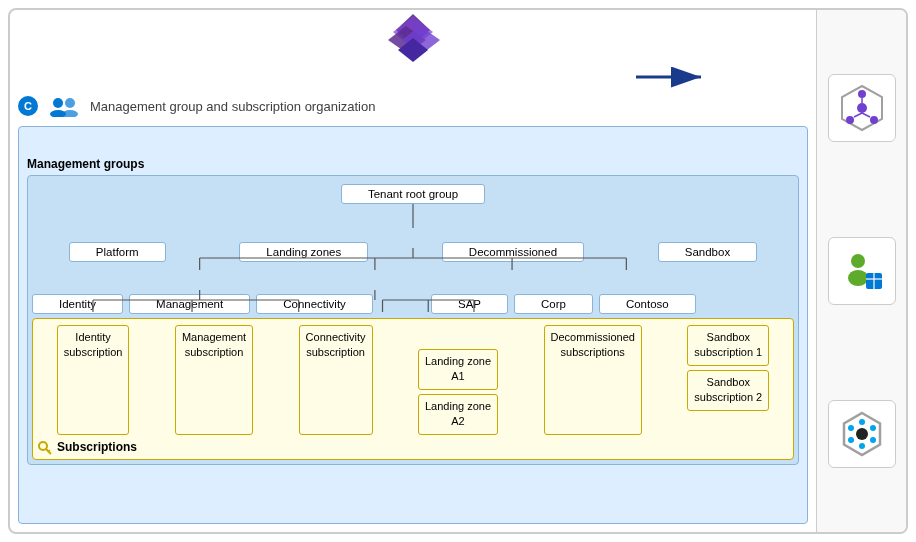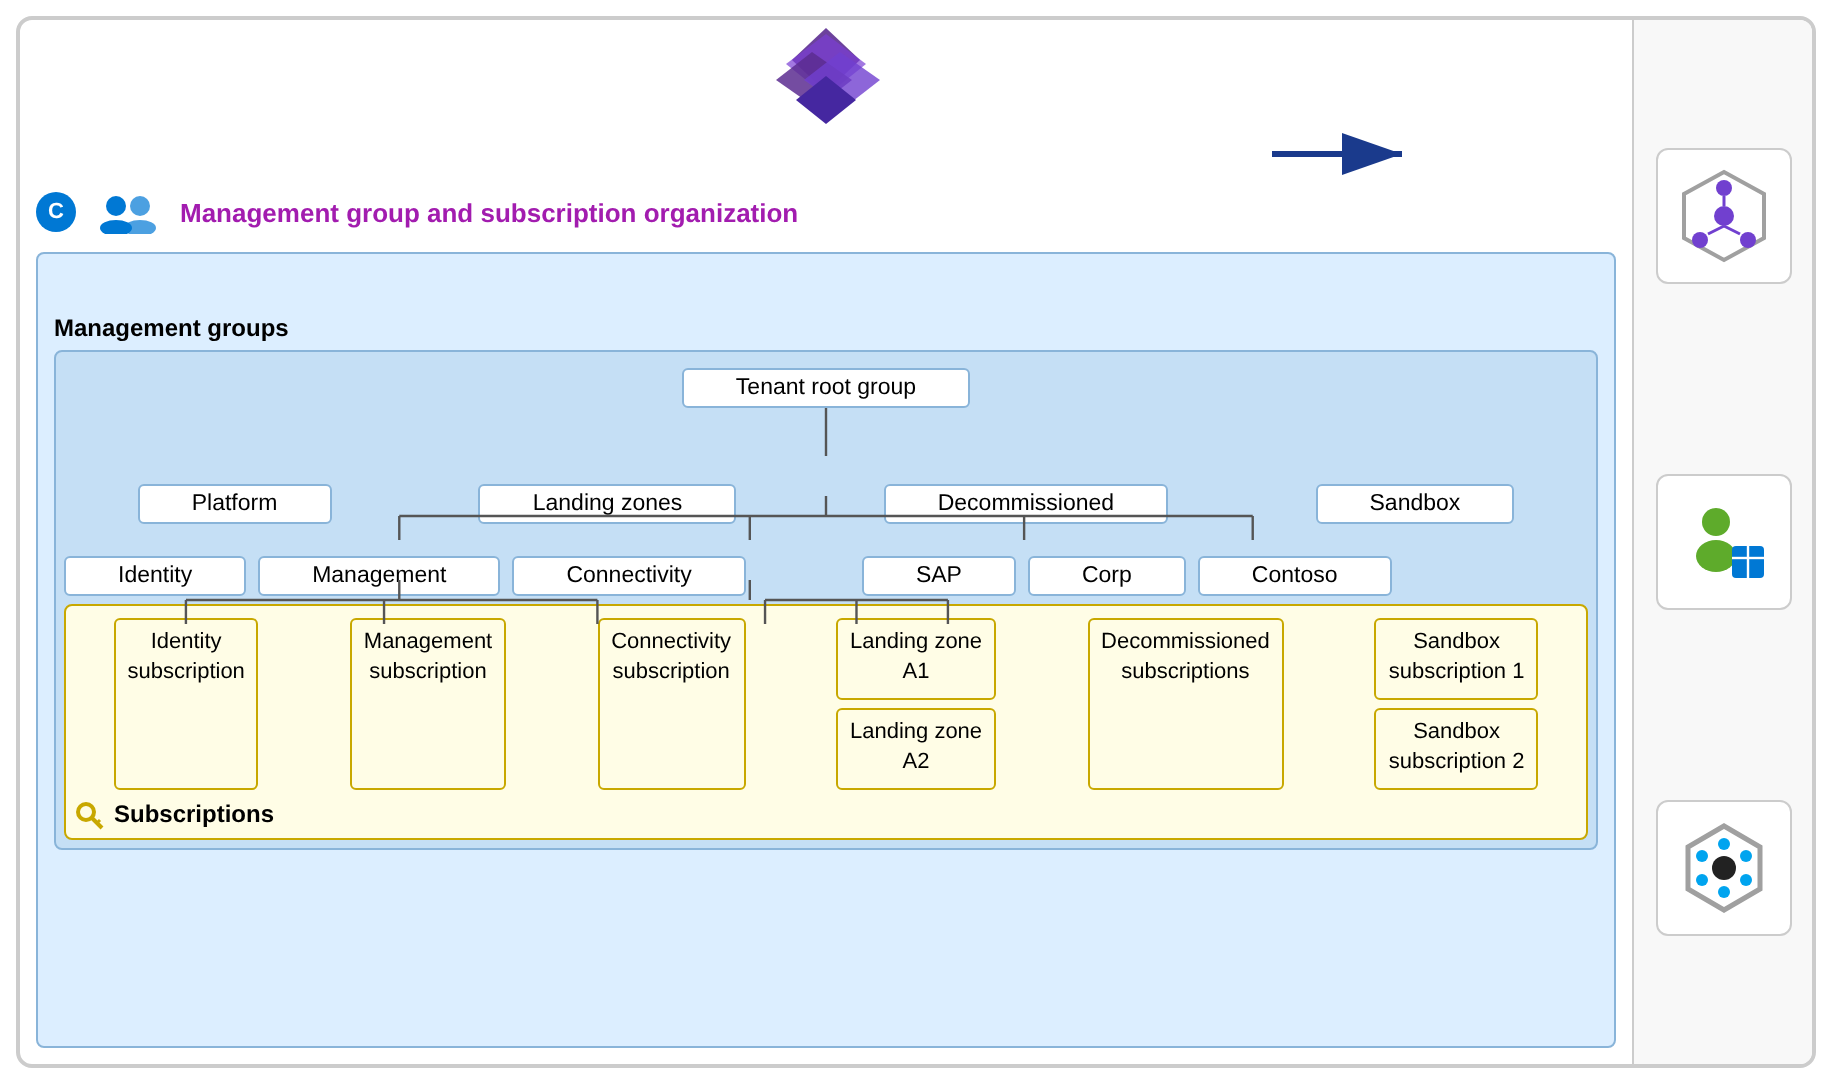--- a/index.html
+++ b/index.html
@@ -38,23 +38,23 @@
       gap: 8px;
     }
     .header-icon {
       width: 36px;
       height: 28px;
       display: flex;
       align-items: center;
       justify-content: center;
     }
     .header-title {
-      font-weight: 700;
+      font-weight: 400;
       font-size: 13px;
-      color: #a21caf;
+      color: #404040;
     }
     .circle-c {
       width: 20px;
       height: 20px;
       border-radius: 50%;
       background: #0078d4;
       color: #fff;
       font-size: 11px;
       font-weight: bold;
       display: flex;
@@ -223,21 +223,21 @@
 
           <div style="display:flex;justify-content:center;margin-bottom:2px;padding-top:2px;">
             <div class="node-box">Tenant root group</div>
           </div>
 
           <div style="height:22px;"></div>
 
 
           <div style="height:14px;"></div>
 
-          <div style="display:flex;justify-content:space-around;margin-bottom:2px;">
+          <div style="display:flex;justify-content:space-around;margin-bottom:18px;">
             <div class="node-box">Platform</div>
             <div class="node-box">Landing zones</div>
             <div class="node-box">Decommissioned</div>
             <div class="node-box">Sandbox</div>
           </div>
 
           <div style="height:14px;"></div>
 
           <div style="display:flex;gap:6px;margin-bottom:4px;">
             <div class="node-box">Identity</div>
@@ -248,21 +248,21 @@
             <div class="node-box">Corp</div>
             <div class="node-box">Contoso</div>
             <div style="flex:2;"></div>
           </div>
 
           <div class="subs-outer">
             <div style="display:flex;gap:6px;flex-wrap:nowrap;justify-content:space-around;">
               <div class="sub-box">Identity<br>subscription</div>
               <div class="sub-box">Management<br>subscription</div>
               <div class="sub-box">Connectivity<br>subscription</div>
-              <div style="display:flex;flex-direction:column;gap:4px;">
+              <div style="display:flex;flex-direction:column;gap:4px;margin-top:24px;">
                 <div class="sub-box">Landing zone<br>A1</div>
                 <div class="sub-box">Landing zone<br>A2</div>
               </div>
               <div class="sub-box">Decommissioned<br>subscriptions</div>
               <div style="display:flex;flex-direction:column;gap:4px;">
                 <div class="sub-box">Sandbox<br>subscription 1</div>
                 <div class="sub-box">Sandbox<br>subscription 2</div>
               </div>
             </div>
             <div class="subs-label">

